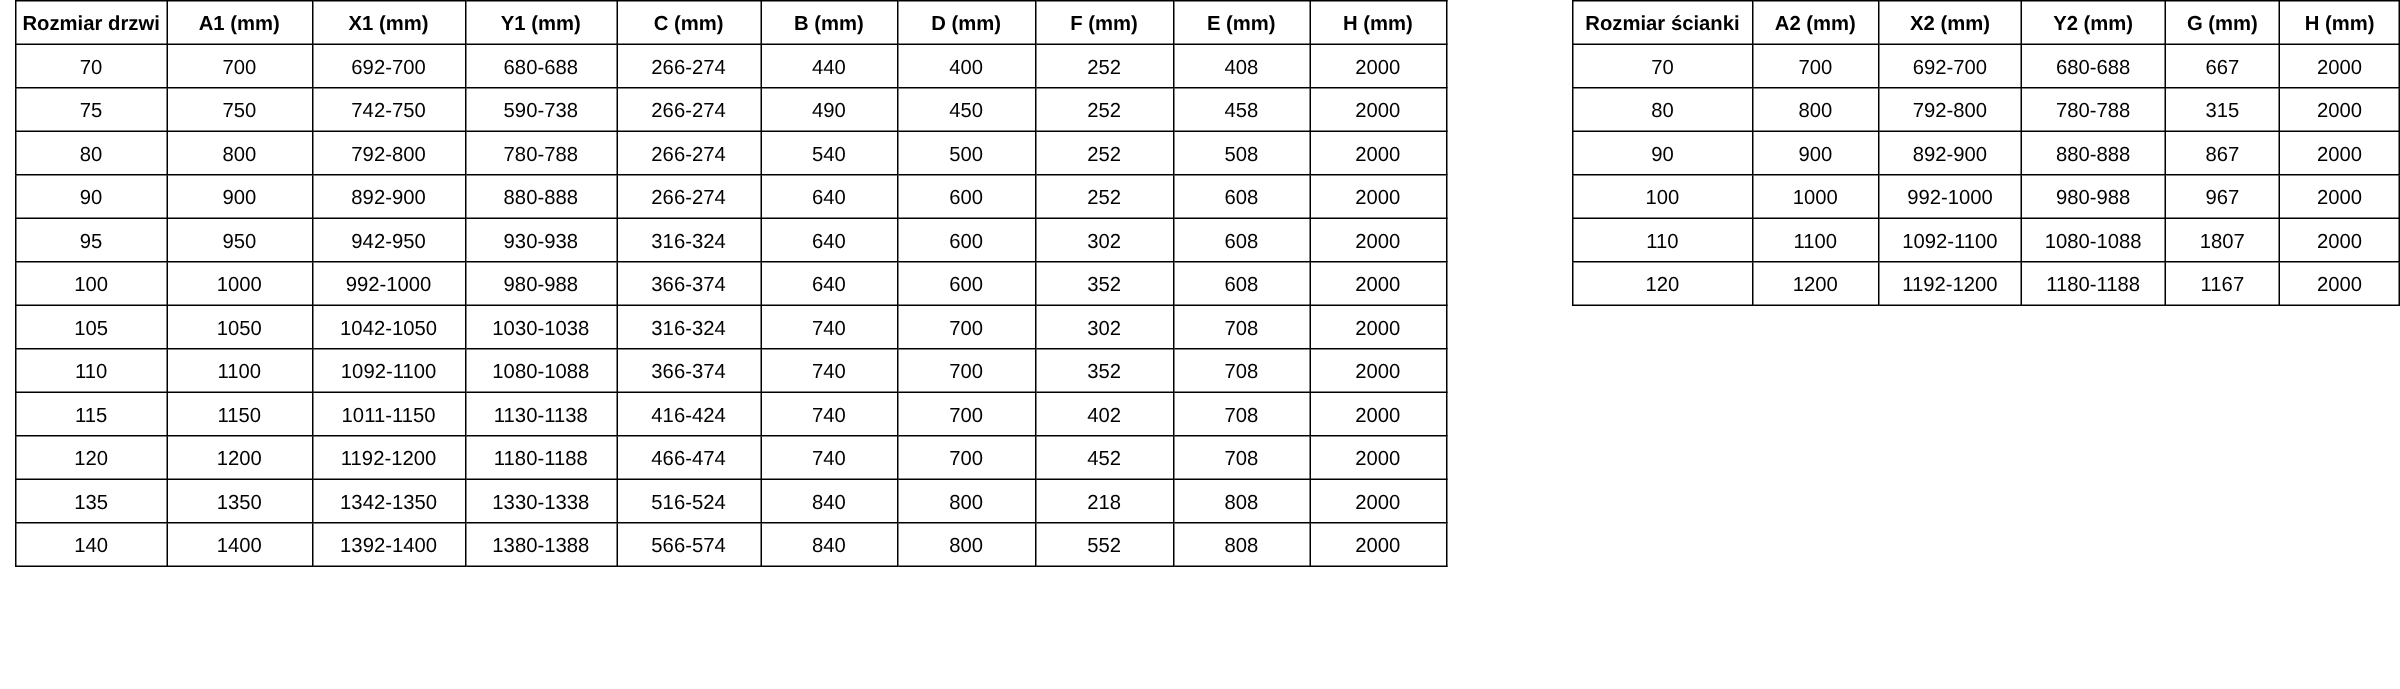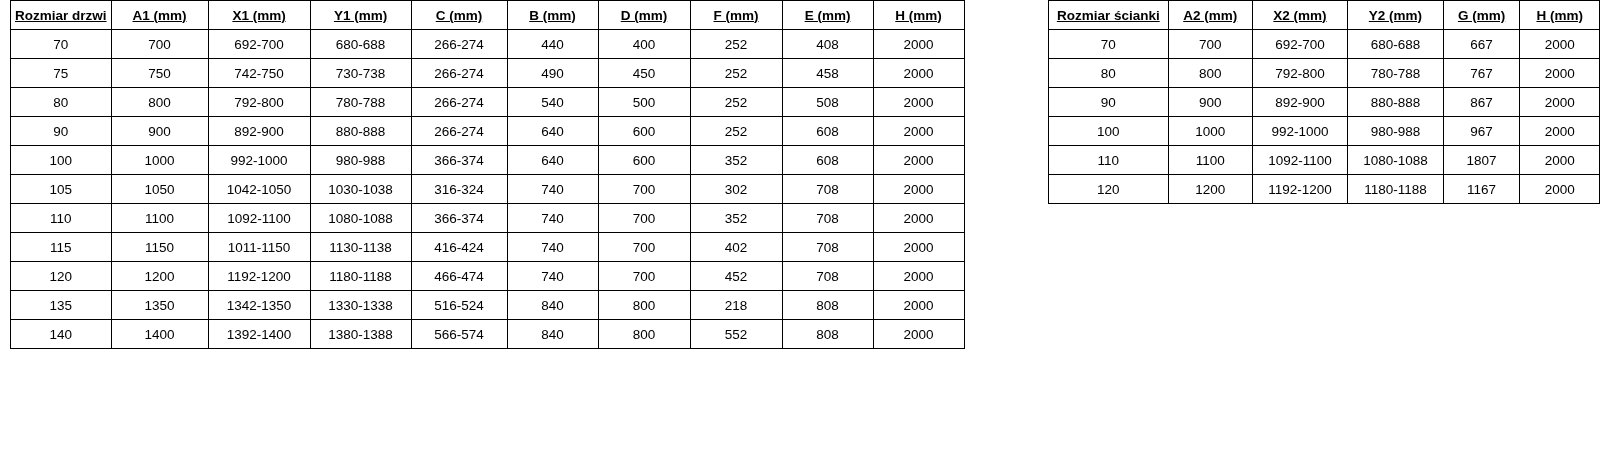--- a/index.html
+++ b/index.html
@@ -35,21 +35,20 @@
     text-align: center;
     vertical-align: middle;
     font-size: 13.5px;
     height: 28px;
     padding: 0 4px;
     white-space: nowrap;
   }
   th {
     font-weight: bold;
     height: 28px;
-    text-decoration: underline;
   }
   td {
     font-weight: normal;
   }
 
   
   #door-table col.c0 { width: 98px; }
   #door-table col.c1 { width: 97px; }
   #door-table col.c2 { width: 102px; }
   #door-table col.c3 { width: 101px; }
@@ -111,21 +110,21 @@
             <td>440</td>
             <td>400</td>
             <td>252</td>
             <td>408</td>
             <td>2000</td>
           </tr>
           <tr>
             <td>75</td>
             <td>750</td>
             <td>742-750</td>
-            <td>730-738</td>
+            <td>590-738</td>
             <td>266-274</td>
             <td>490</td>
             <td>450</td>
             <td>252</td>
             <td>458</td>
             <td>2000</td>
           </tr>
           <tr>
             <td>80</td>
             <td>800</td>
@@ -140,20 +139,32 @@
           </tr>
           <tr>
             <td>90</td>
             <td>900</td>
             <td>892-900</td>
             <td>880-888</td>
             <td>266-274</td>
             <td>640</td>
             <td>600</td>
             <td>252</td>
+            <td>608</td>
+            <td>2000</td>
+          </tr>
+          <tr>
+            <td>95</td>
+            <td>950</td>
+            <td>942-950</td>
+            <td>930-938</td>
+            <td>316-324</td>
+            <td>640</td>
+            <td>600</td>
+            <td>302</td>
             <td>608</td>
             <td>2000</td>
           </tr>
           <tr>
             <td>100</td>
             <td>1000</td>
             <td>992-1000</td>
             <td>980-988</td>
             <td>366-374</td>
             <td>640</td>
@@ -265,21 +276,21 @@
             <td>692-700</td>
             <td>680-688</td>
             <td>667</td>
             <td>2000</td>
           </tr>
           <tr>
             <td>80</td>
             <td>800</td>
             <td>792-800</td>
             <td>780-788</td>
-            <td>767</td>
+            <td>315</td>
             <td>2000</td>
           </tr>
           <tr>
             <td>90</td>
             <td>900</td>
             <td>892-900</td>
             <td>880-888</td>
             <td>867</td>
             <td>2000</td>
           </tr>

